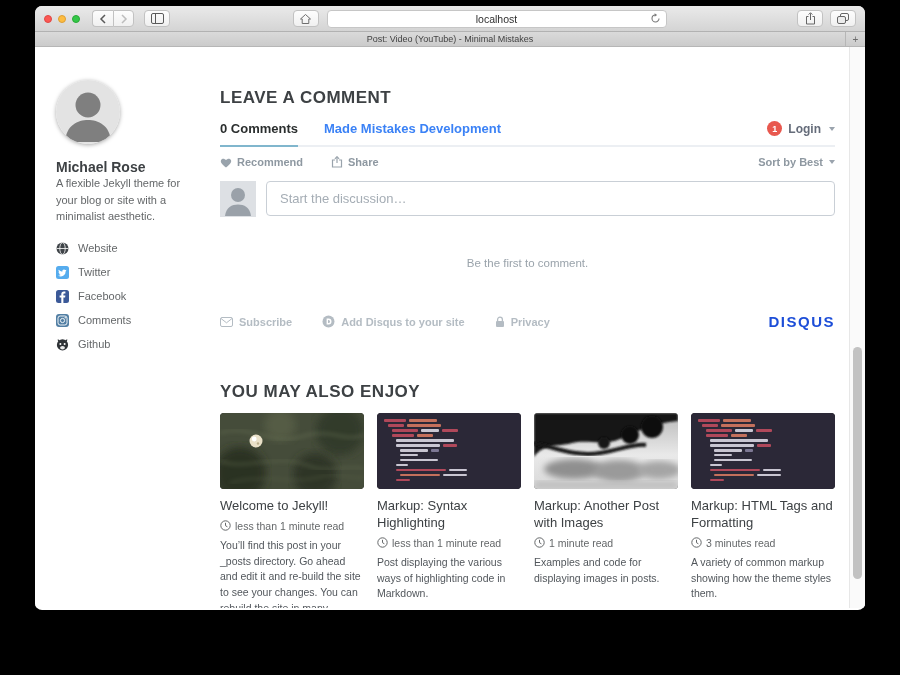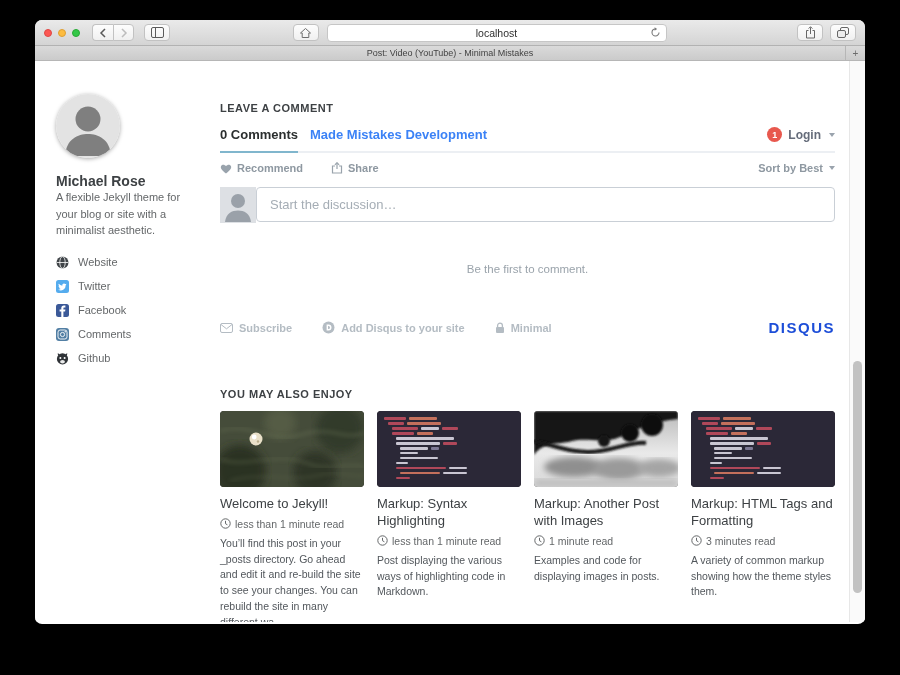--- a/index.html
+++ b/index.html
@@ -1,19 +1,19 @@
 <!DOCTYPE html>
 <html><head>
 <meta charset="utf-8">
 <style>
   * { margin:0; padding:0; box-sizing:border-box; }
   html,body { width:900px; height:675px; background:#000; font-family:"Liberation Sans","DejaVu Sans",sans-serif; }
   body { position:relative; overflow:hidden; }
 
-  .window { position:absolute; left:35px; top:20px; width:830px; height:604px;
+  .window { position:absolute; left:35px; top:6px; width:830px; height:604px;
     border-radius:7px; overflow:hidden; background:#fff;
     box-shadow:0 14px 34px rgba(0,0,0,.55); }
 
   
   .toolbar { height:26px; background:linear-gradient(#eaeaea,#d4d4d4);
     border-bottom:1px solid #b2b2b2; display:flex; align-items:center; padding:0 9px; }
   .traffic { display:flex; gap:6px; margin-right:12px; }
   .dot { width:8px; height:8px; border-radius:50%; }
   .dot.red { background:#fc5753; border:.5px solid #df4744; }
   .dot.yellow { background:#fdbc40; border:.5px solid #de9f34; }
@@ -53,40 +53,40 @@
     box-shadow:0 1px 4px rgba(0,0,0,.35); }
   .author-name { font-size:14px; font-weight:bold; color:#3d4144; margin:15px 0 0; }
   .author-bio { font-size:11px; color:#646769; line-height:1.5; width:132px; }
   .author-links { margin-top:17px; list-style:none; }
   .author-links li { display:flex; align-items:center; gap:9px; margin-bottom:11px;
     font-size:11px; color:#646769; cursor:pointer; }
   .author-links li svg { flex-shrink:0; }
 
   
   .main { flex:1; margin-left:14px; padding-top:8px; }
-  .section-head { font-size:11px; font-weight:bold; color:#3d4144; letter-spacing:.5px; }
+  .section-head { font-size:17px; font-weight:bold; color:#3d4144; letter-spacing:.5px; }
 
   .disqus-tabs { display:flex; align-items:flex-start; margin-top:13px;
     border-bottom:2px solid #eceff3; }
   .dtab { font-size:13px; font-weight:bold; padding-bottom:9px; margin-bottom:-2px; }
-  .dtab.active { color:#2a2e2e; border-bottom:2px solid #80b6cd; margin-right:12px; }
+  .dtab.active { color:#2a2e2e; border-bottom:2px solid #80b6cd; margin-right:26px; }
   .dtab.community { color:#3b82f6; }
   .login-area { margin-left:auto; display:flex; align-items:center; gap:6px;
     color:#656c7a; font-size:12px; font-weight:bold; }
   .badge { width:15px; height:15px; border-radius:50%; background:#e8584e; color:#fff;
     font-size:9px; font-weight:bold; display:flex; align-items:center; justify-content:center; }
   .caret { display:inline-block; width:0; height:0; border-left:3.5px solid transparent;
     border-right:3.5px solid transparent; border-top:4px solid #9aa3ad; margin-left:2px; }
 
   .actions-row { display:flex; align-items:center; margin-top:9px;
     color:#8e98a1; font-size:11px; font-weight:bold; }
   .action { display:flex; align-items:center; gap:5px; margin-right:28px; }
   .sort { margin-left:auto; display:flex; align-items:center; gap:4px; }
 
-  .composer { display:flex; margin-top:13px; }
+  .composer { display:flex; gap:10px; margin-top:13px; }
   .c-avatar { width:36px; height:36px; background:#dde0e4; flex-shrink:0; }
   .c-input { flex:1; height:35px; border:1px solid #c9cfd6; border-radius:4px;
     padding:0 13px; font-size:13px; color:#52575c; font-family:inherit; outline:none; }
   .c-input::placeholder { color:#a5adb5; }
 
   .empty-msg { text-align:center; color:#9aa3ab; font-size:11.5px; margin-top:40px; }
 
   .disqus-footer { display:flex; align-items:center; margin-top:44px; }
   .dfoot-item { display:flex; align-items:center; gap:6px; margin-right:30px;
     color:#b4bcc3; font-size:11px; font-weight:bold; }
@@ -295,21 +295,21 @@
                 <circle cx="6.5" cy="6.5" r="6" fill="#b4bcc3"></circle>
                 <path d="M4.6 3.6 H6.6 A2.9 2.9 0 0 1 6.6 9.4 H4.6 Z M6 5 V8 H6.5 A1.5 1.5 0 0 0 6.5 5 Z" fill="#fff"></path>
               </svg>
             <span>Add Disqus to your site</span>
           </span>
           <span class="dfoot-item">
             <svg width="10" height="12">
                 <path d="M2.6 5 V3.6 a2.4 2.4 0 0 1 4.8 0 V5" stroke="#b4bcc3" stroke-width="1.3" fill="none"></path>
                 <rect x="1" y="5" width="8" height="6" rx="1" fill="#b4bcc3"></rect>
               </svg>
-            <span>Minimal</span>
+            <span>Privacy</span>
           </span>
           <span class="disqus-brand">DISQUS</span>
         </div>
 
         <section class="related">
           <h4 class="section-head">YOU MAY ALSO ENJOY</h4>
           <div class="cards">
 
             <article class="card">
               <div class="card-img">

